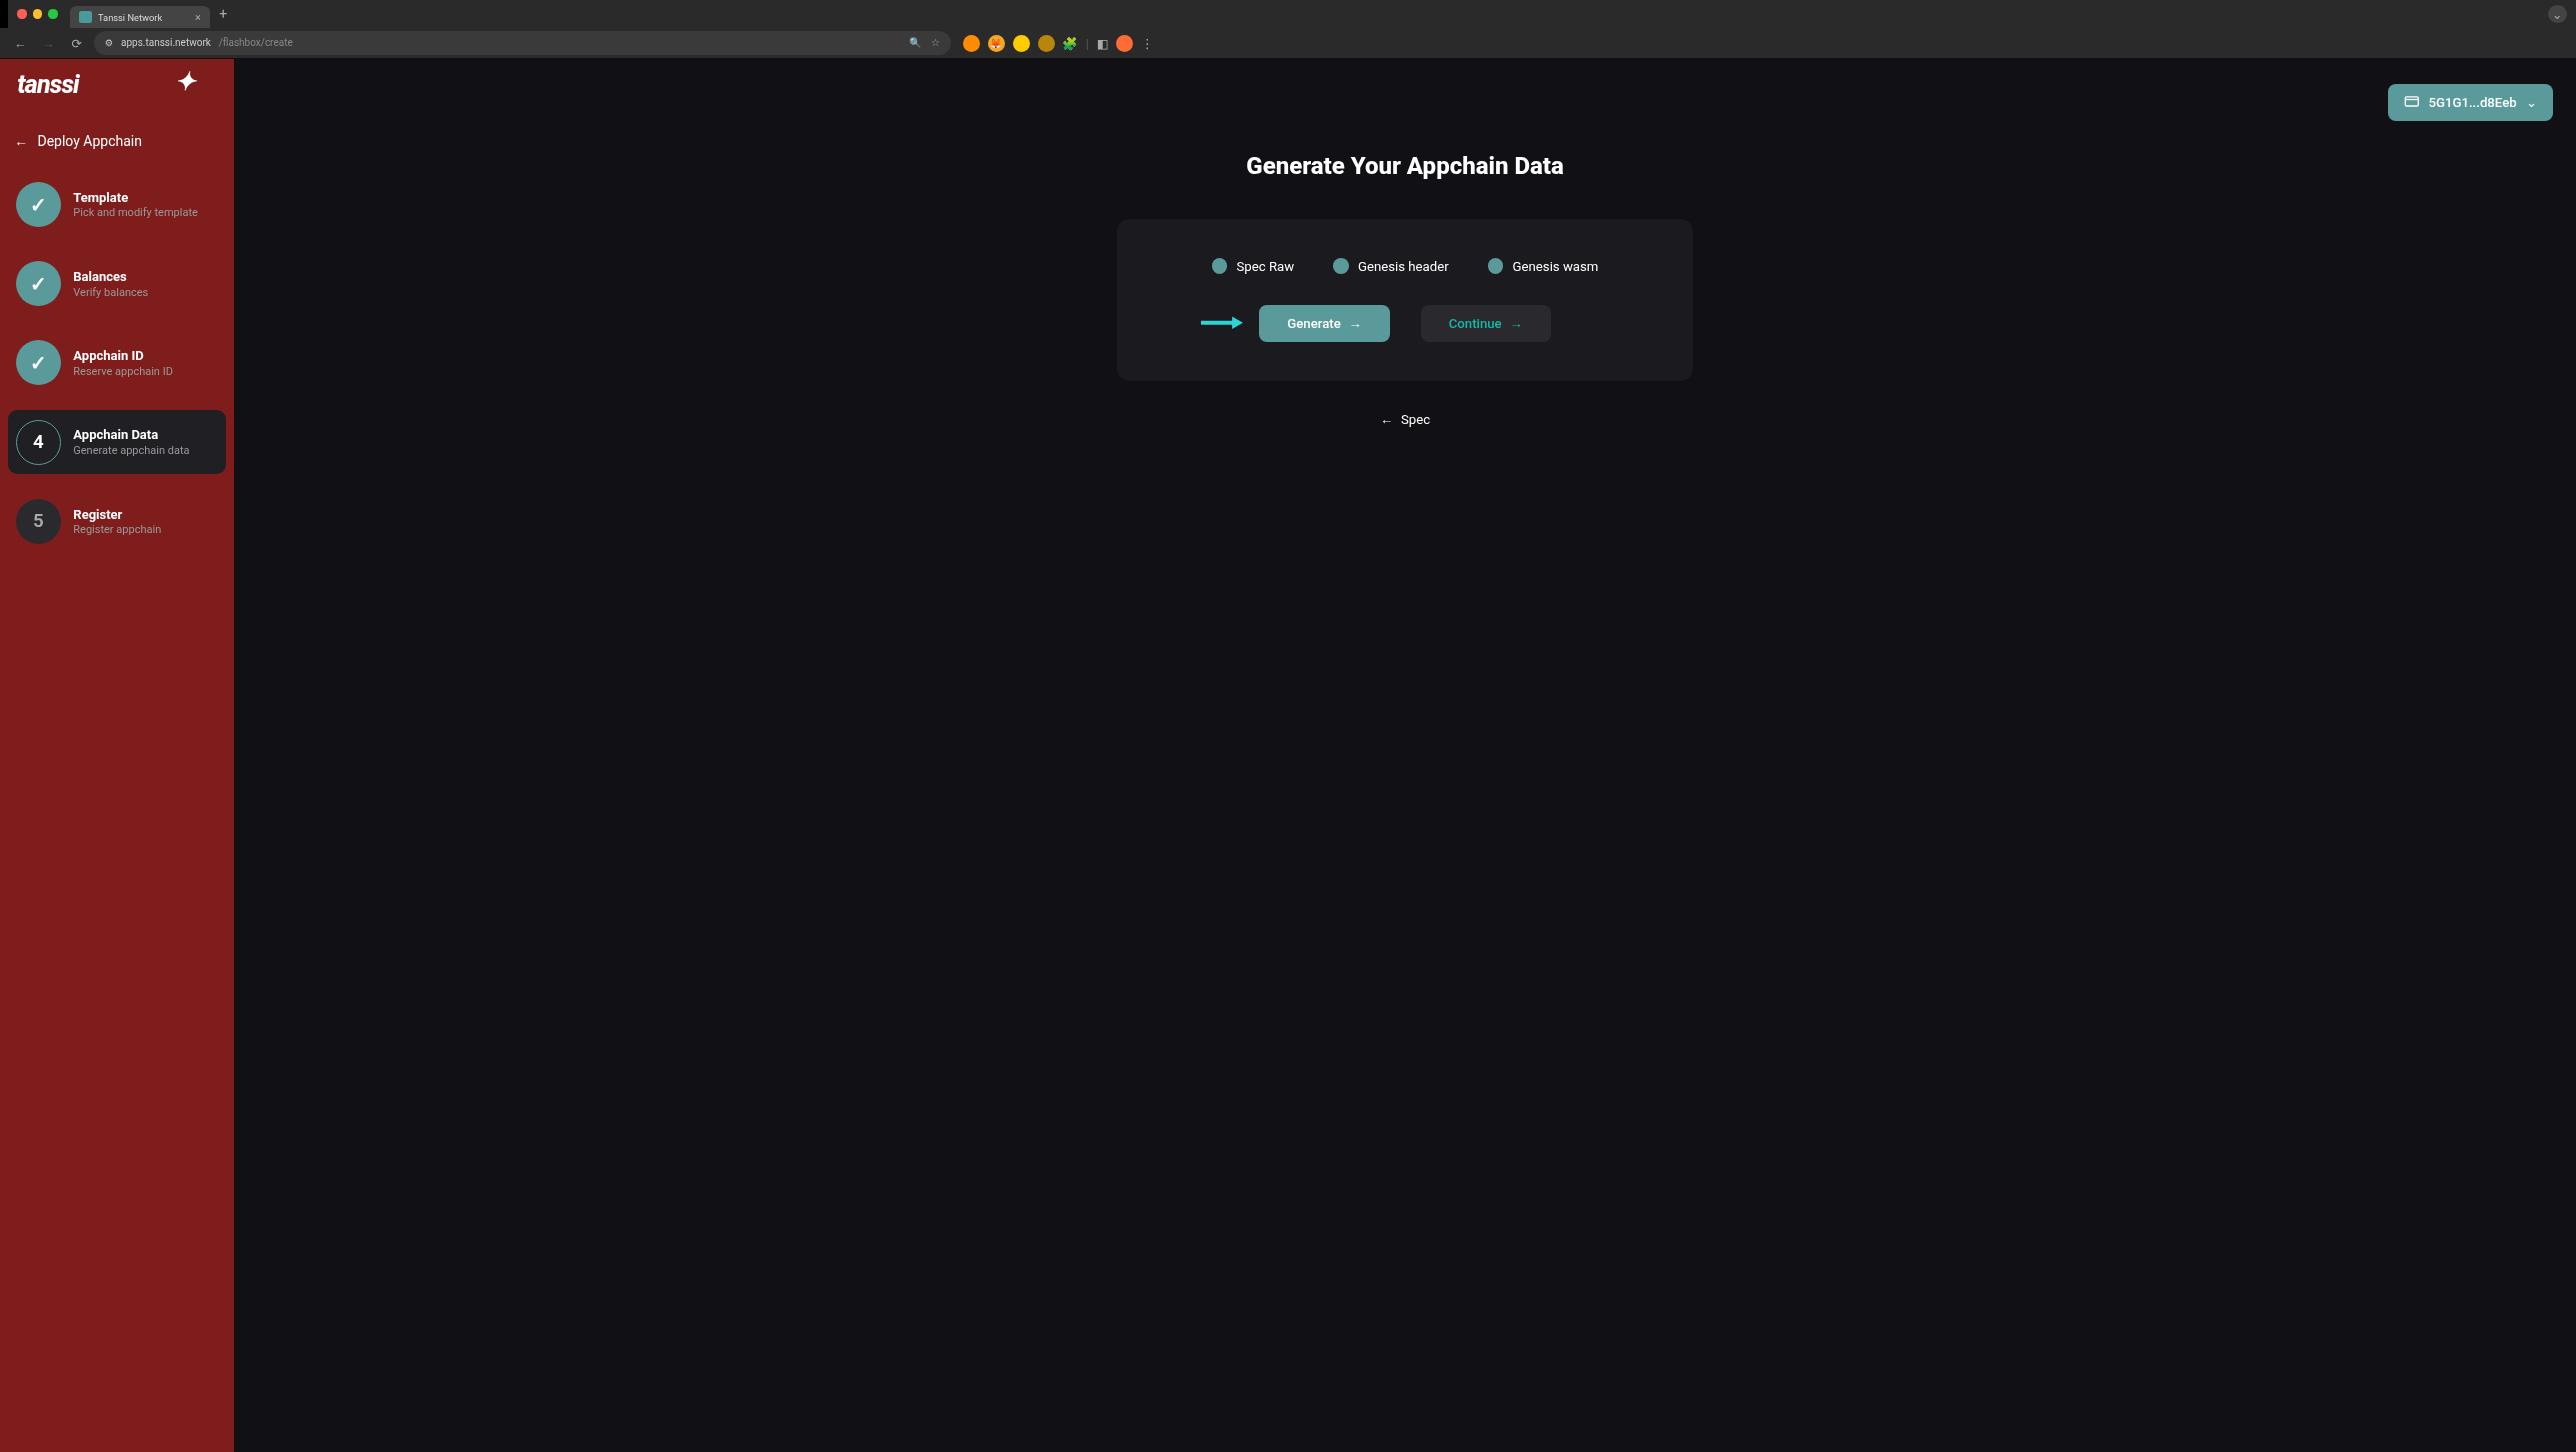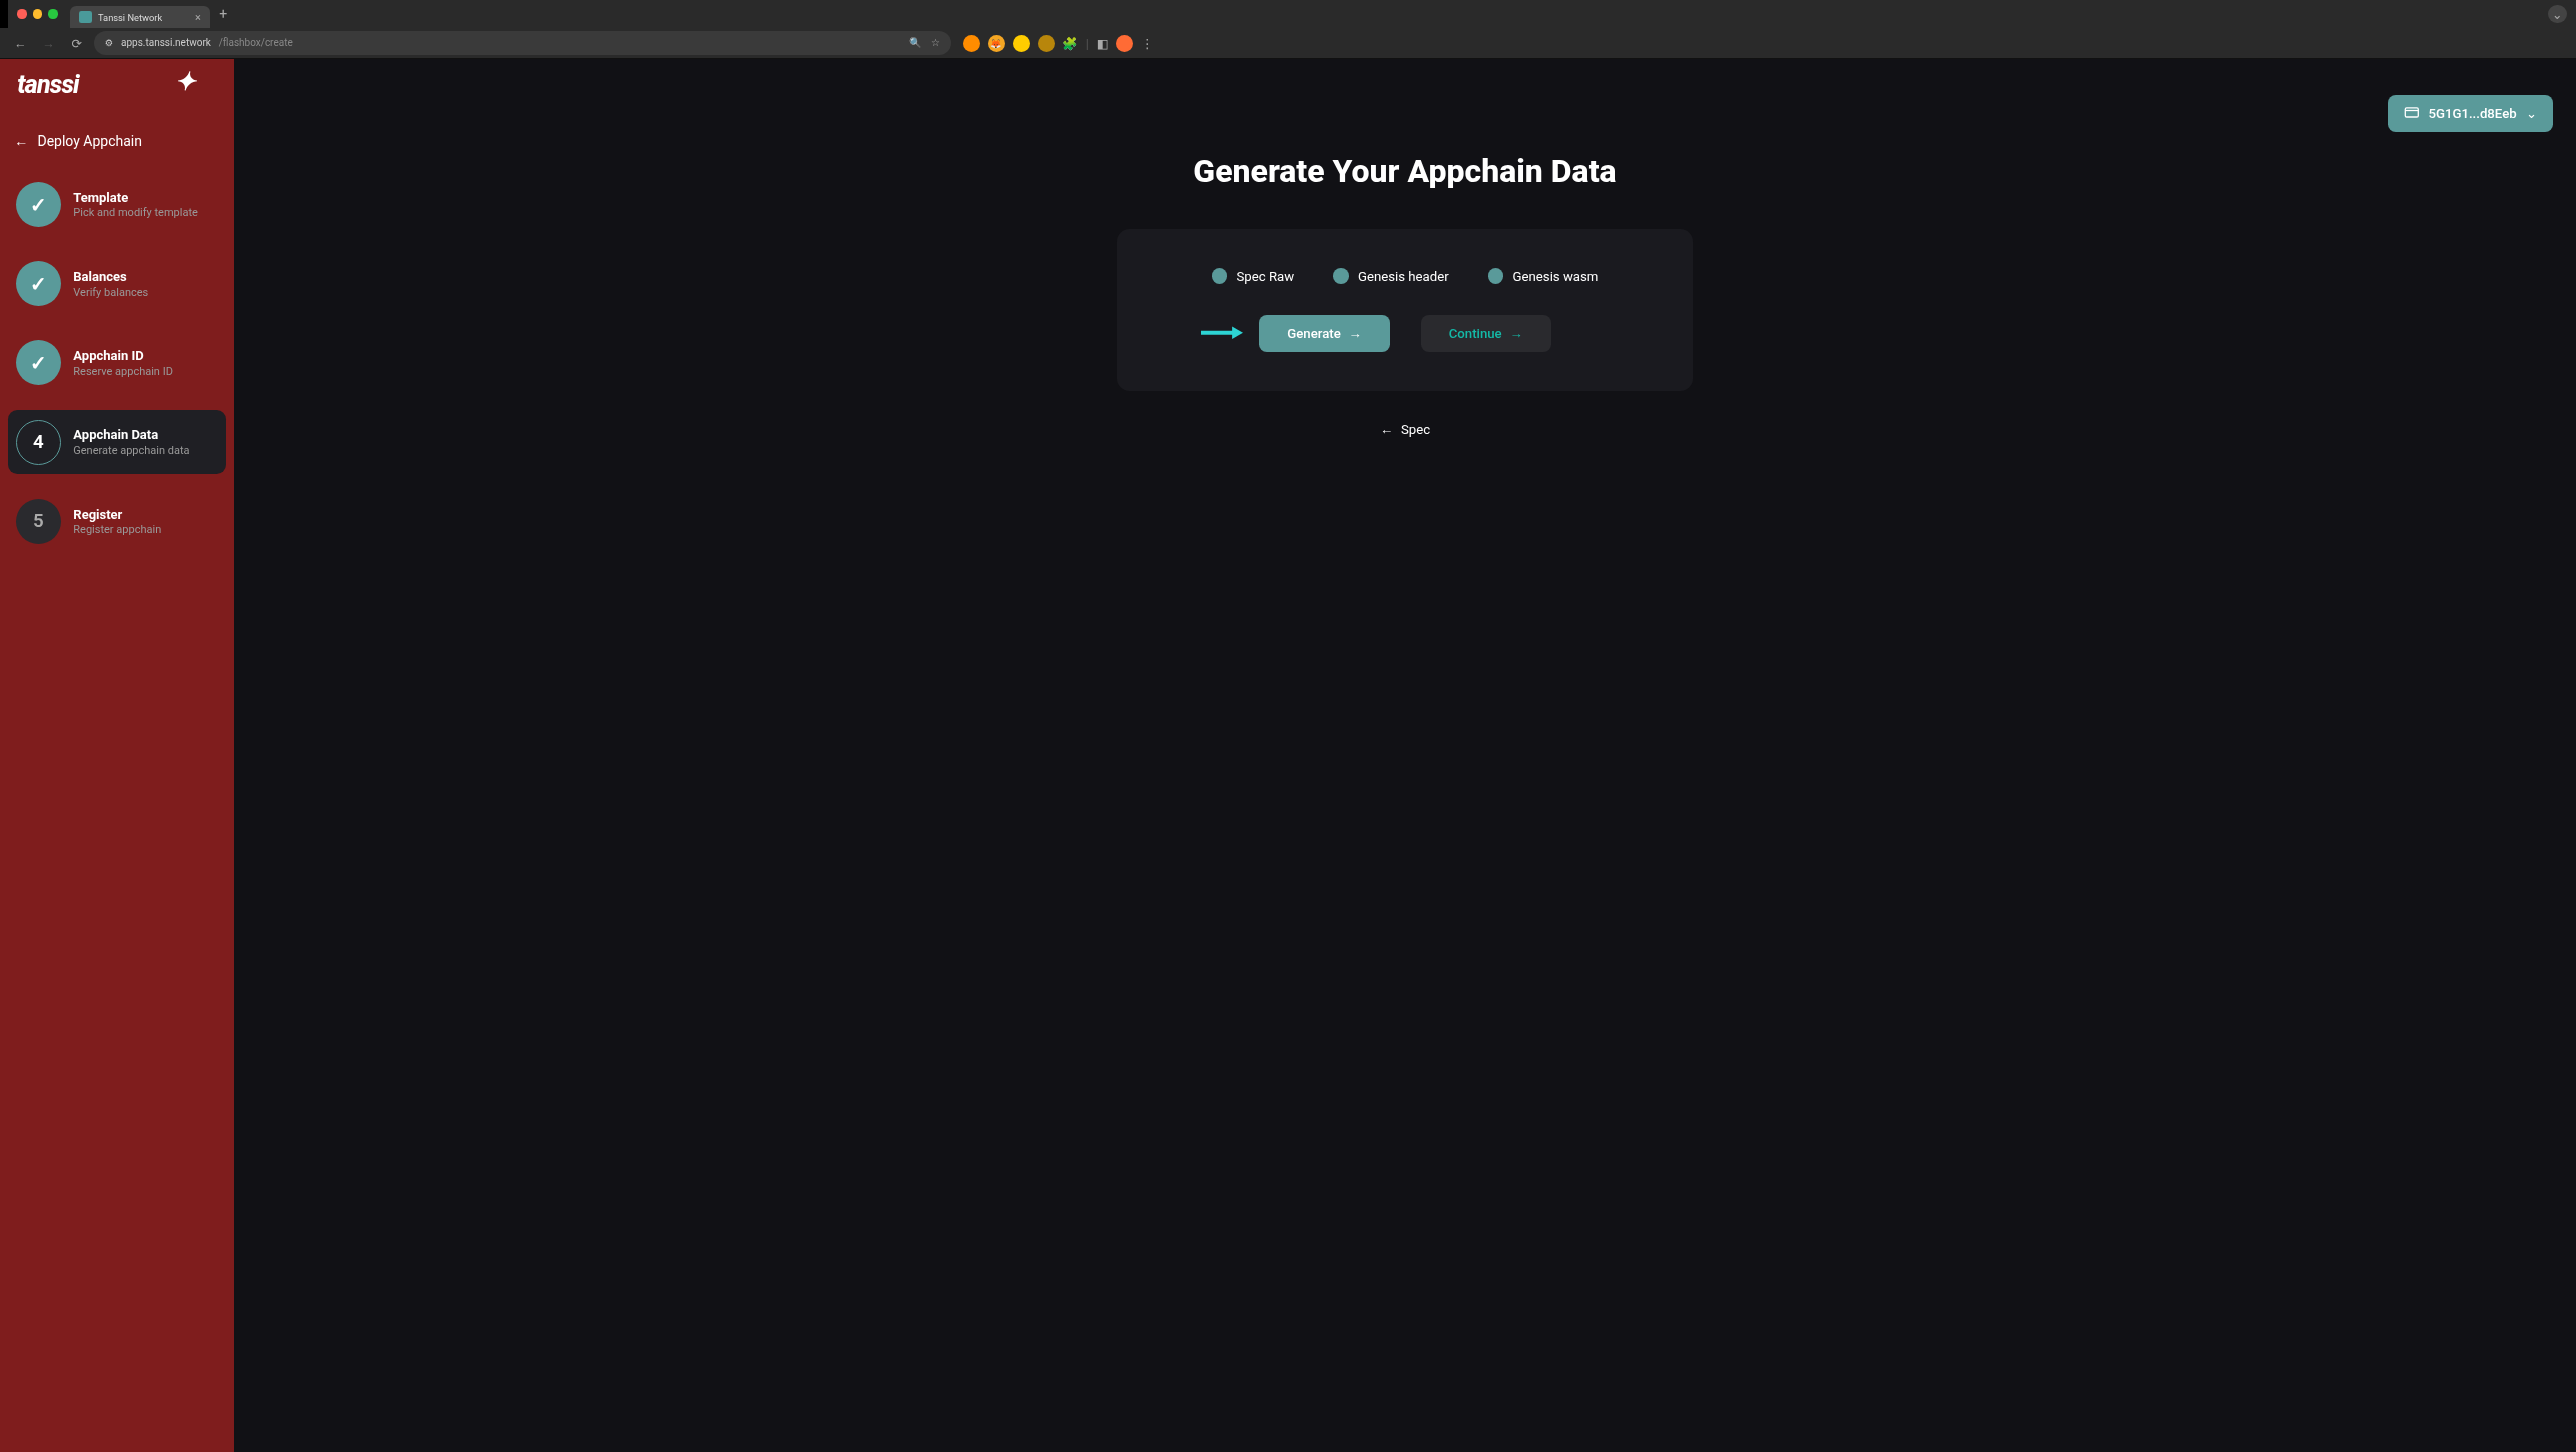--- a/index.html
+++ b/index.html
@@ -264,36 +264,36 @@
       flex: 1;
       display: flex;
       flex-direction: column;
       align-items: center;
       padding: 31px;
       position: relative;
     }
     
     .wallet-btn {
       position: absolute;
-      top: 36px;
+      top: 25px;
       right: 23.4px;
       background: #5a9a9a;
       color: #fff;
       padding: 9.3px 15.6px;
       border-radius: 7.8px;
       display: flex;
       align-items: center;
       gap: 9.3px;
       font-size: 13.2px;
       font-weight: 500;
       cursor: pointer;
     }
     
     .page-title {
-      font-size: 32px;
+      font-size: 24px;
       font-weight: 800;
       margin-top: 62px;
       margin-bottom: 39px;
       text-align: left;
     }
     
     .card {
       background: #1a1a1f;
       border-radius: 12.5px;
       padding: 39px 55px;

